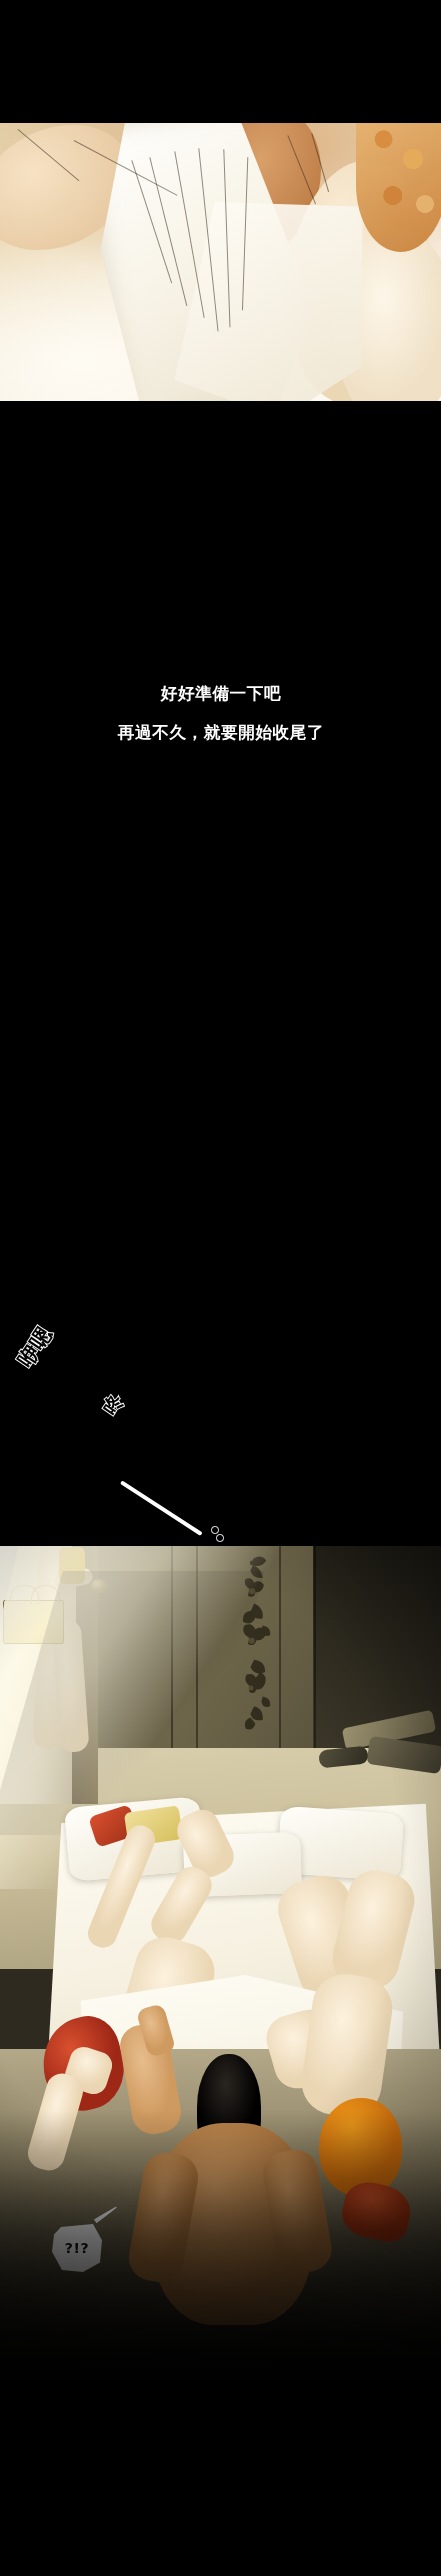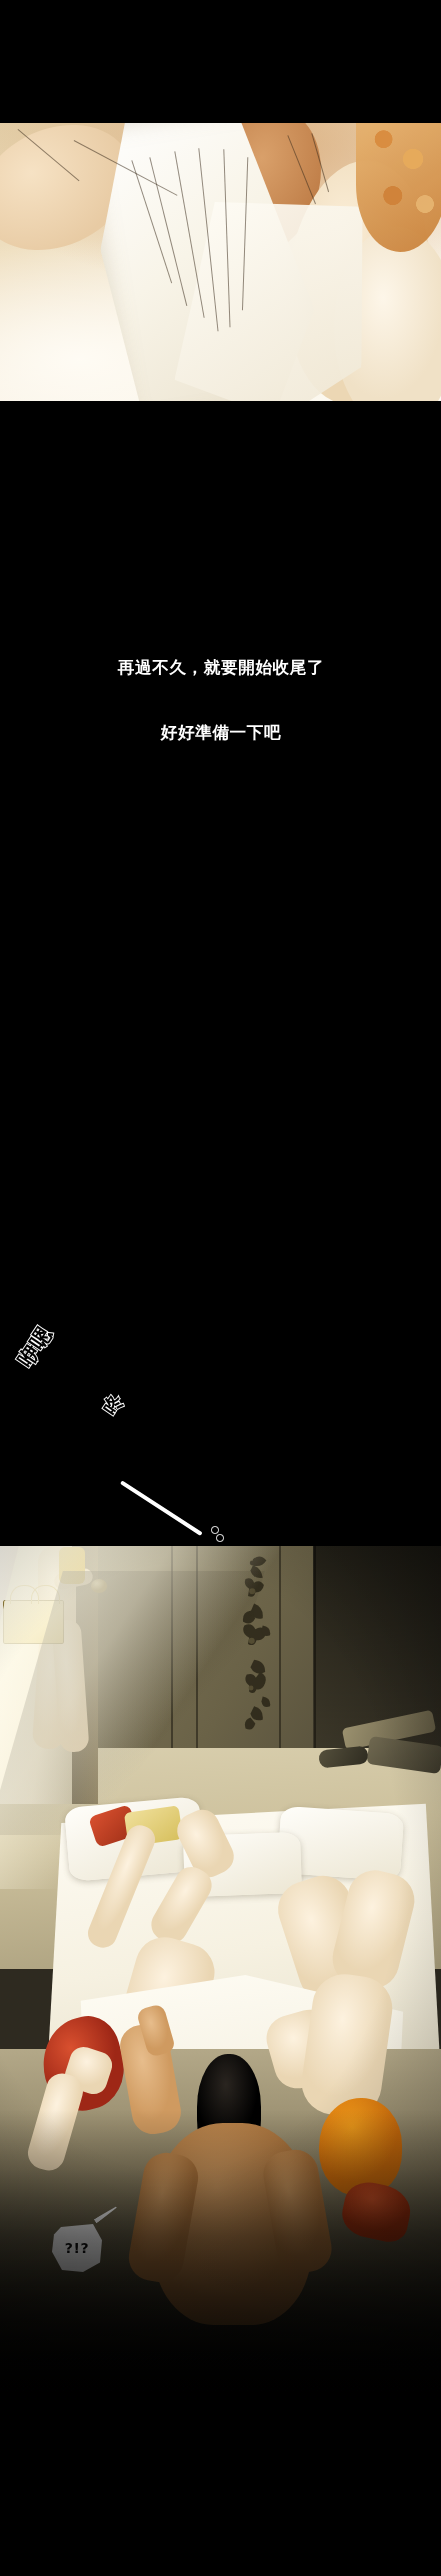--- a/index.html
+++ b/index.html
@@ -156,22 +156,22 @@
     <div class="t-line" style="left:199px;top:24.5px;width:184px;transform:rotate(84deg);"></div>
     <div class="t-line" style="left:224px;top:26px;width:178px;transform:rotate(88deg);"></div>
     <div class="t-line" style="left:248px;top:34px;width:153px;transform:rotate(92deg);"></div>
     <div class="t-line" style="left:74px;top:17px;width:117px;transform:rotate(28deg);"></div>
     <div class="t-line" style="left:18.4px;top:6.1px;width:80px;transform:rotate(40deg);"></div>
     <div class="t-line" style="left:288px;top:12.3px;width:74px;transform:rotate(68deg);"></div>
     <div class="t-line" style="left:312px;top:9.8px;width:61px;transform:rotate(74deg);"></div>
   </div>
 
   <div id="text-block">
+    <div class="cap" id="cap-2">好好準備一下吧</div>
     <div class="cap" id="cap-1">再過不久，就要開始收尾了</div>
-    <div class="cap" id="cap-2">好好準備一下吧</div>
   </div>
 
   <div id="sfx-layer">
     <div class="sfx" id="sfx-1">咿嗯</div>
     <div class="sfx" id="sfx-2">咚</div>
     <div class="tail" id="bubble-tail"></div>
     <div class="tail-dot" id="tail-dot-1"></div>
     <div class="tail-dot" id="tail-dot-2"></div>
   </div>
 

